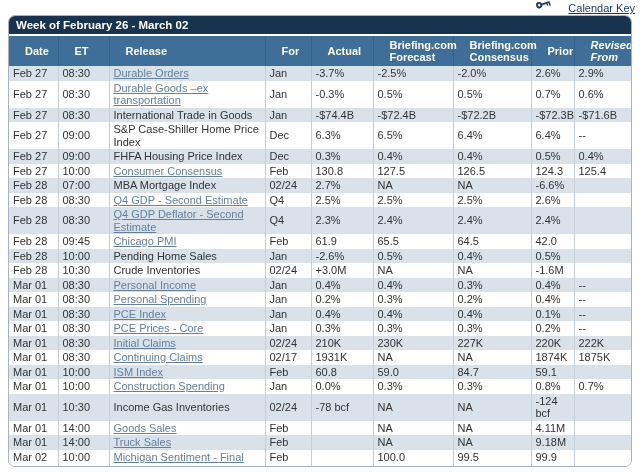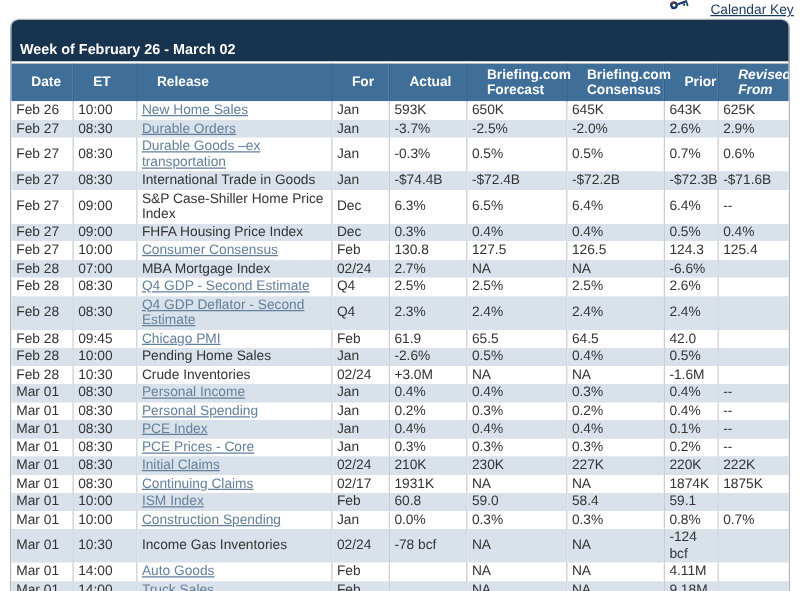--- a/index.html
+++ b/index.html
@@ -8,21 +8,21 @@
   .topbar { height: 14px; display: flex; justify-content: flex-end;
     align-items: flex-end; padding-right: 5px; gap: 17px; }
   .calendar-key-link { font-size: 11px; color: #1b3a5c; text-decoration: underline;
     cursor: pointer; line-height: 12px; }
   .key-icon { display: inline-block; }
 
   .cal-wrap { margin: 1px 8px 0 8px; border: 1px solid #aab3bb;
     border-radius: 7px; overflow: hidden; background: #fff; }
   table { width: 100%; border-collapse: collapse; table-layout: fixed; }
   caption.title { background: #17334d; color: #ffffff; text-align: left;
-    font-size: 11.5px; font-weight: bold; padding: 18px 6px 3px 7px;
+    font-size: 11.5px; font-weight: bold; padding: 3px 6px 3px 7px;
     border-bottom: 2px solid #ffffff; caption-side: top; }
   thead th { background: #3f6e99; color: #ffffff; font-size: 11px;
     font-weight: bold; text-align: left; padding: 3px 16px; vertical-align: middle;
     border-right: 1px solid #35618a; line-height: 12px; }
   thead th:last-child { border-right: none; font-style: italic; }
   tbody td { font-size: 11px; color: #333333; padding: 1px 4px;
     border-right: 1px solid #c6cfd6; line-height: 12.5px; vertical-align: middle;
     overflow: hidden; }
   tbody td:last-child { border-right: none; }
   tbody tr { background: #ffffff; }
@@ -71,33 +71,20 @@
         <th>Release</th>
         <th>For</th>
         <th>Actual</th>
         <th>Briefing.com Forecast</th>
         <th>Briefing.com Consensus</th>
         <th>Prior</th>
         <th>Revised From</th>
       </tr>
     </thead>
     <tbody>
-        <tr>
-    <td>Feb 26</td>
-    <td>10:00</td>
-    <td>
-      <span class="release-name link">New Home Sales</span>
-    </td>
-    <td>Jan</td>
-    <td>593K</td>
-    <td>650K</td>
-    <td>645K</td>
-    <td>643K</td>
-    <td>625K</td>
-  </tr>
         <tr class="alt">
     <td>Feb 27</td>
     <td>08:30</td>
     <td>
       <span class="release-name link">Durable Orders</span>
     </td>
     <td>Jan</td>
     <td>-3.7%</td>
     <td>-2.5%</td>
     <td>-2.0%</td>
@@ -327,21 +314,21 @@
   </tr>
         <tr class="alt">
     <td>Mar 01</td>
     <td>10:00</td>
     <td>
       <span class="release-name link">ISM Index</span>
     </td>
     <td>Feb</td>
     <td>60.8</td>
     <td>59.0</td>
-    <td>58.4</td>
+    <td>84.7</td>
     <td>59.1</td>
     <td></td>
   </tr>
         <tr>
     <td>Mar 01</td>
     <td>10:00</td>
     <td>
       <span class="release-name link">Construction Spending</span>
     </td>
     <td>Jan</td>
@@ -361,21 +348,21 @@
     <td>-78 bcf</td>
     <td>NA</td>
     <td>NA</td>
     <td>-124 bcf</td>
     <td></td>
   </tr>
         <tr>
     <td>Mar 01</td>
     <td>14:00</td>
     <td>
-      <span class="release-name link">Auto Goods</span>
+      <span class="release-name link">Goods Sales</span>
     </td>
     <td>Feb</td>
     <td></td>
     <td>NA</td>
     <td>NA</td>
     <td>4.11M</td>
     <td></td>
   </tr>
         <tr class="alt">
     <td>Mar 01</td>

